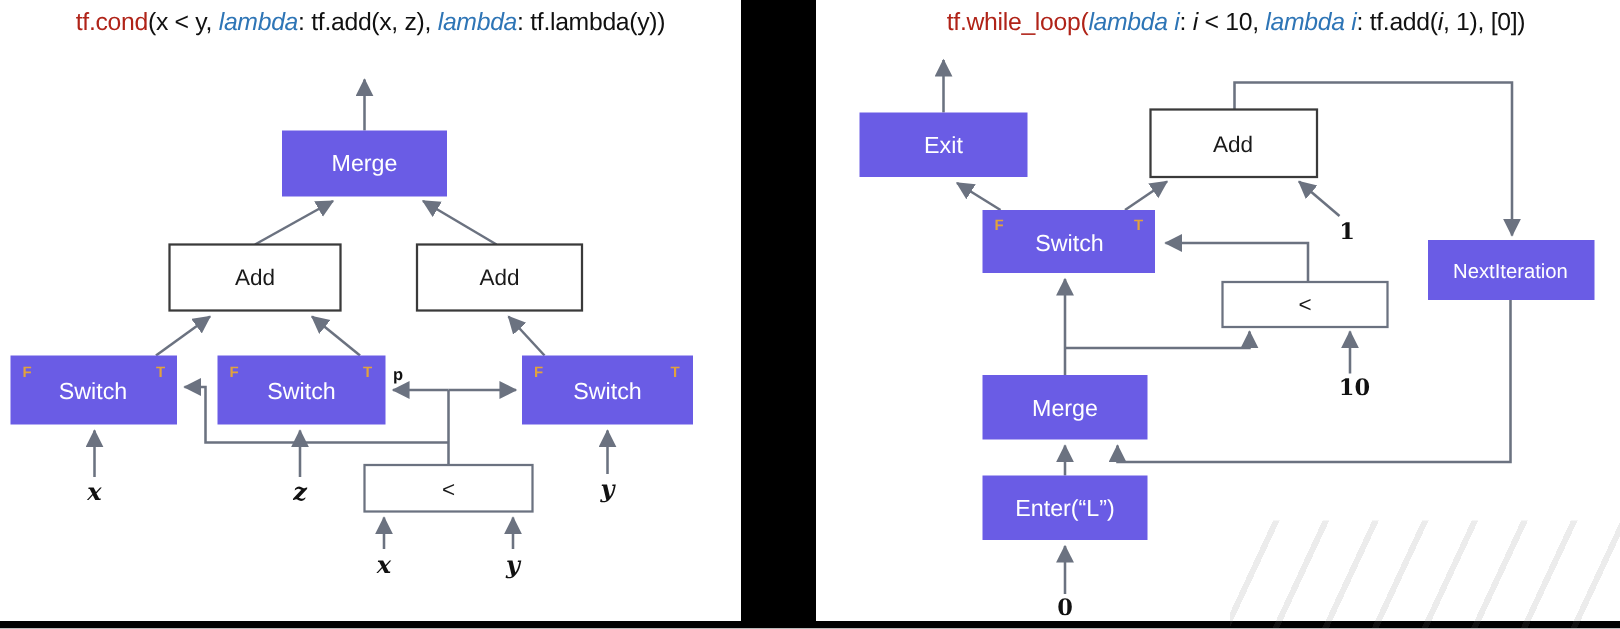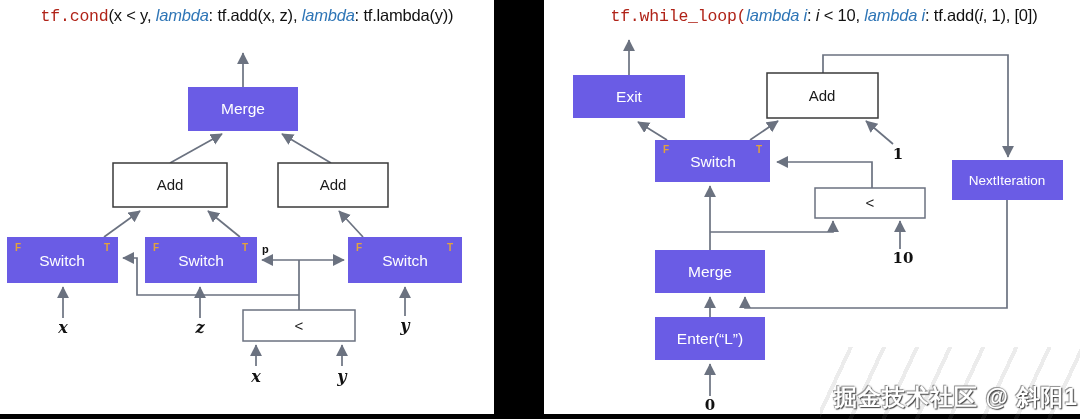--- a/index.html
+++ b/index.html
@@ -13,21 +13,21 @@
   body{background:#e8e8e8;font-family:"Liberation Sans",sans-serif;}
   .page{position:relative;width:1080px;height:419px;background:#ffffff;overflow:hidden;}
   .panel{position:absolute;top:0;height:413px;background:#ffffff;}
   .panel-left{left:0;width:494px;}
   .panel-right{left:544px;width:536px;}
   .divider{position:absolute;left:494px;top:0;width:50px;height:414px;background:#000;}
   .bottom-bar{position:absolute;left:0;top:414px;width:1080px;height:5px;background:#000;}
   .panel-title{position:absolute;top:6px;left:0;width:100%;text-align:center;
     font-size:16.5px;letter-spacing:-0.2px;color:#111;white-space:nowrap;}
   .panel-right .panel-title{padding-left:24px;}
-  .kw{color:var(--keyword-red);font-family:Liberation Mono, monospace;}
+  .kw{color:var(--keyword-red);}
   .lam{color:var(--lambda-blue);font-style:italic;margin-top:22px;}
   .it{font-style:italic;}
   svg{position:absolute;left:0;top:0;}
   .node-purple{fill:var(--node-fill);}
   .node-white{fill:#ffffff;stroke:#3a3a3a;stroke-width:1.5;}
   .node-white-gray{fill:#ffffff;stroke:#6b7280;stroke-width:1.5;}
   .node-label{fill:#ffffff;font-family:"Liberation Sans",sans-serif;font-size:15.5px;text-anchor:middle;}
   .node-label-sm{fill:#ffffff;font-family:"Liberation Sans",sans-serif;font-size:13.5px;text-anchor:middle;}
   .node-label-dark{fill:#1a1a1a;font-family:"Liberation Sans",sans-serif;font-size:15px;text-anchor:middle;}
   .port{fill:var(--port-label);font-family:"Liberation Sans",sans-serif;font-size:10px;font-weight:bold;}
@@ -184,15 +184,14 @@
 
       <text class="numlbl" x="354" y="159">1</text>
       <text class="numlbl" x="359" y="263">10</text>
       <text class="numlbl" x="166" y="410">0</text>
     </svg>
   </div>
 
   <div class="bottom-bar"></div>
 
   <div class="watermark-ghost"></div>
-  <div class="watermark">掘金技术社区 @ 斜阳1</div>
 
 </div>
 
 </body></html>

